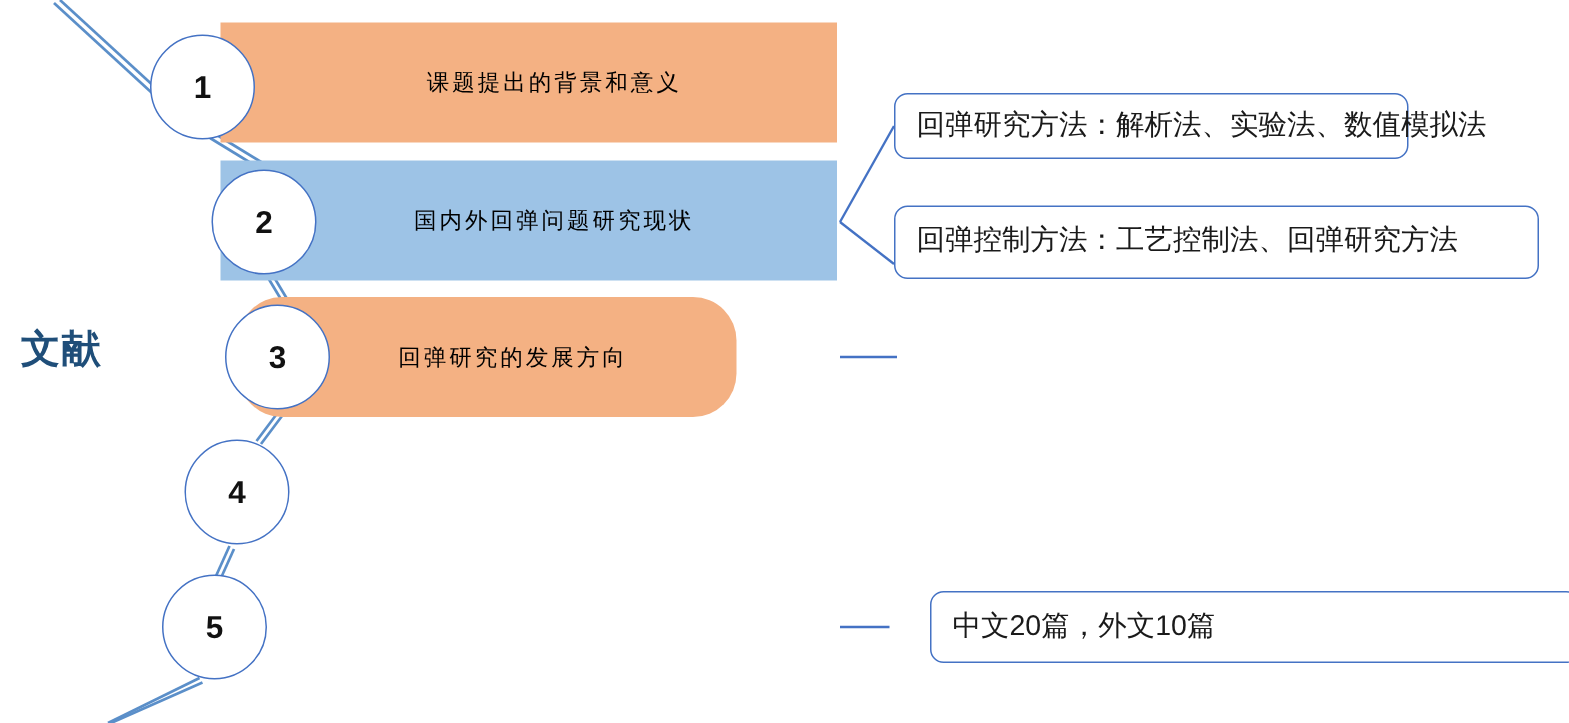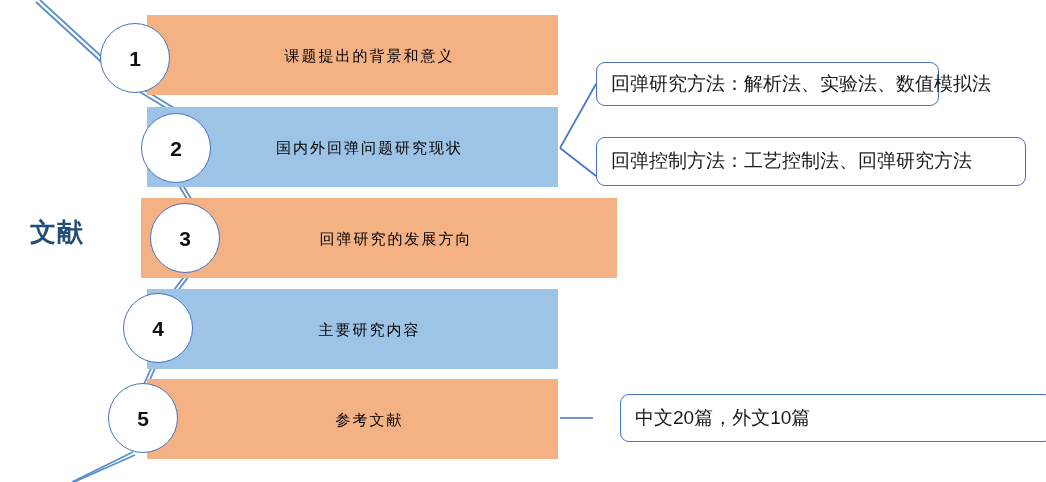--- a/index.html
+++ b/index.html
@@ -90,21 +90,21 @@
   #side-title {
     position: absolute;
     left: 14px;
     top: 218px;
     width: 86px;
     color: #1F4E79;
     font-weight: bold;
     font-size: 26px;
     line-height: 1.08;
     letter-spacing: 1px;
-    text-align: center;
+    text-align: left;
   }
   #side-title div { white-space: nowrap; }
 </style>
 </head>
 <body>
 
 <div id="canvas">
 
   <svg id="lines" viewBox="0 0 1046 482" width="1046" height="482">
 
@@ -134,31 +134,25 @@
   </svg>
 
   <div class="bar" style="left:147px; top:15px; width:411px; height:80px; background:#F4B183;">
     <span class="bar-label">课题提出的背景和意义</span>
   </div>
 
   <div class="bar" style="left:147px; top:107px; width:411px; height:80px; background:#9DC3E6;">
     <span class="bar-label">国内外回弹问题研究现状</span>
   </div>
 
-  <div class="bar" style="left:141px; top:198px; width:476px; height:80px; background:#F4B183;">
+  <div class="bar" style="left:159px; top:198px; width:332px; height:80px; background:#F4B183;border-radius:29px;">
     <span class="bar-label">回弹研究的发展方向</span>
   </div>
 
-  <div class="bar" style="left:147px; top:289px; width:411px; height:80px; background:#9DC3E6;">
-    <span class="bar-label">主要研究内容</span>
-  </div>
 
-  <div class="bar" style="left:147px; top:379px; width:411px; height:80px; background:#F4B183;">
-    <span class="bar-label">参考文献</span>
-  </div>
 
   <div class="circle" style="left:100px; top:23px;">
     <span class="circle-num">1</span>
   </div>
 
   <div class="circle" style="left:141px; top:113px;">
     <span class="circle-num">2</span>
   </div>
 
   <div class="circle" style="left:150px; top:203px;">

